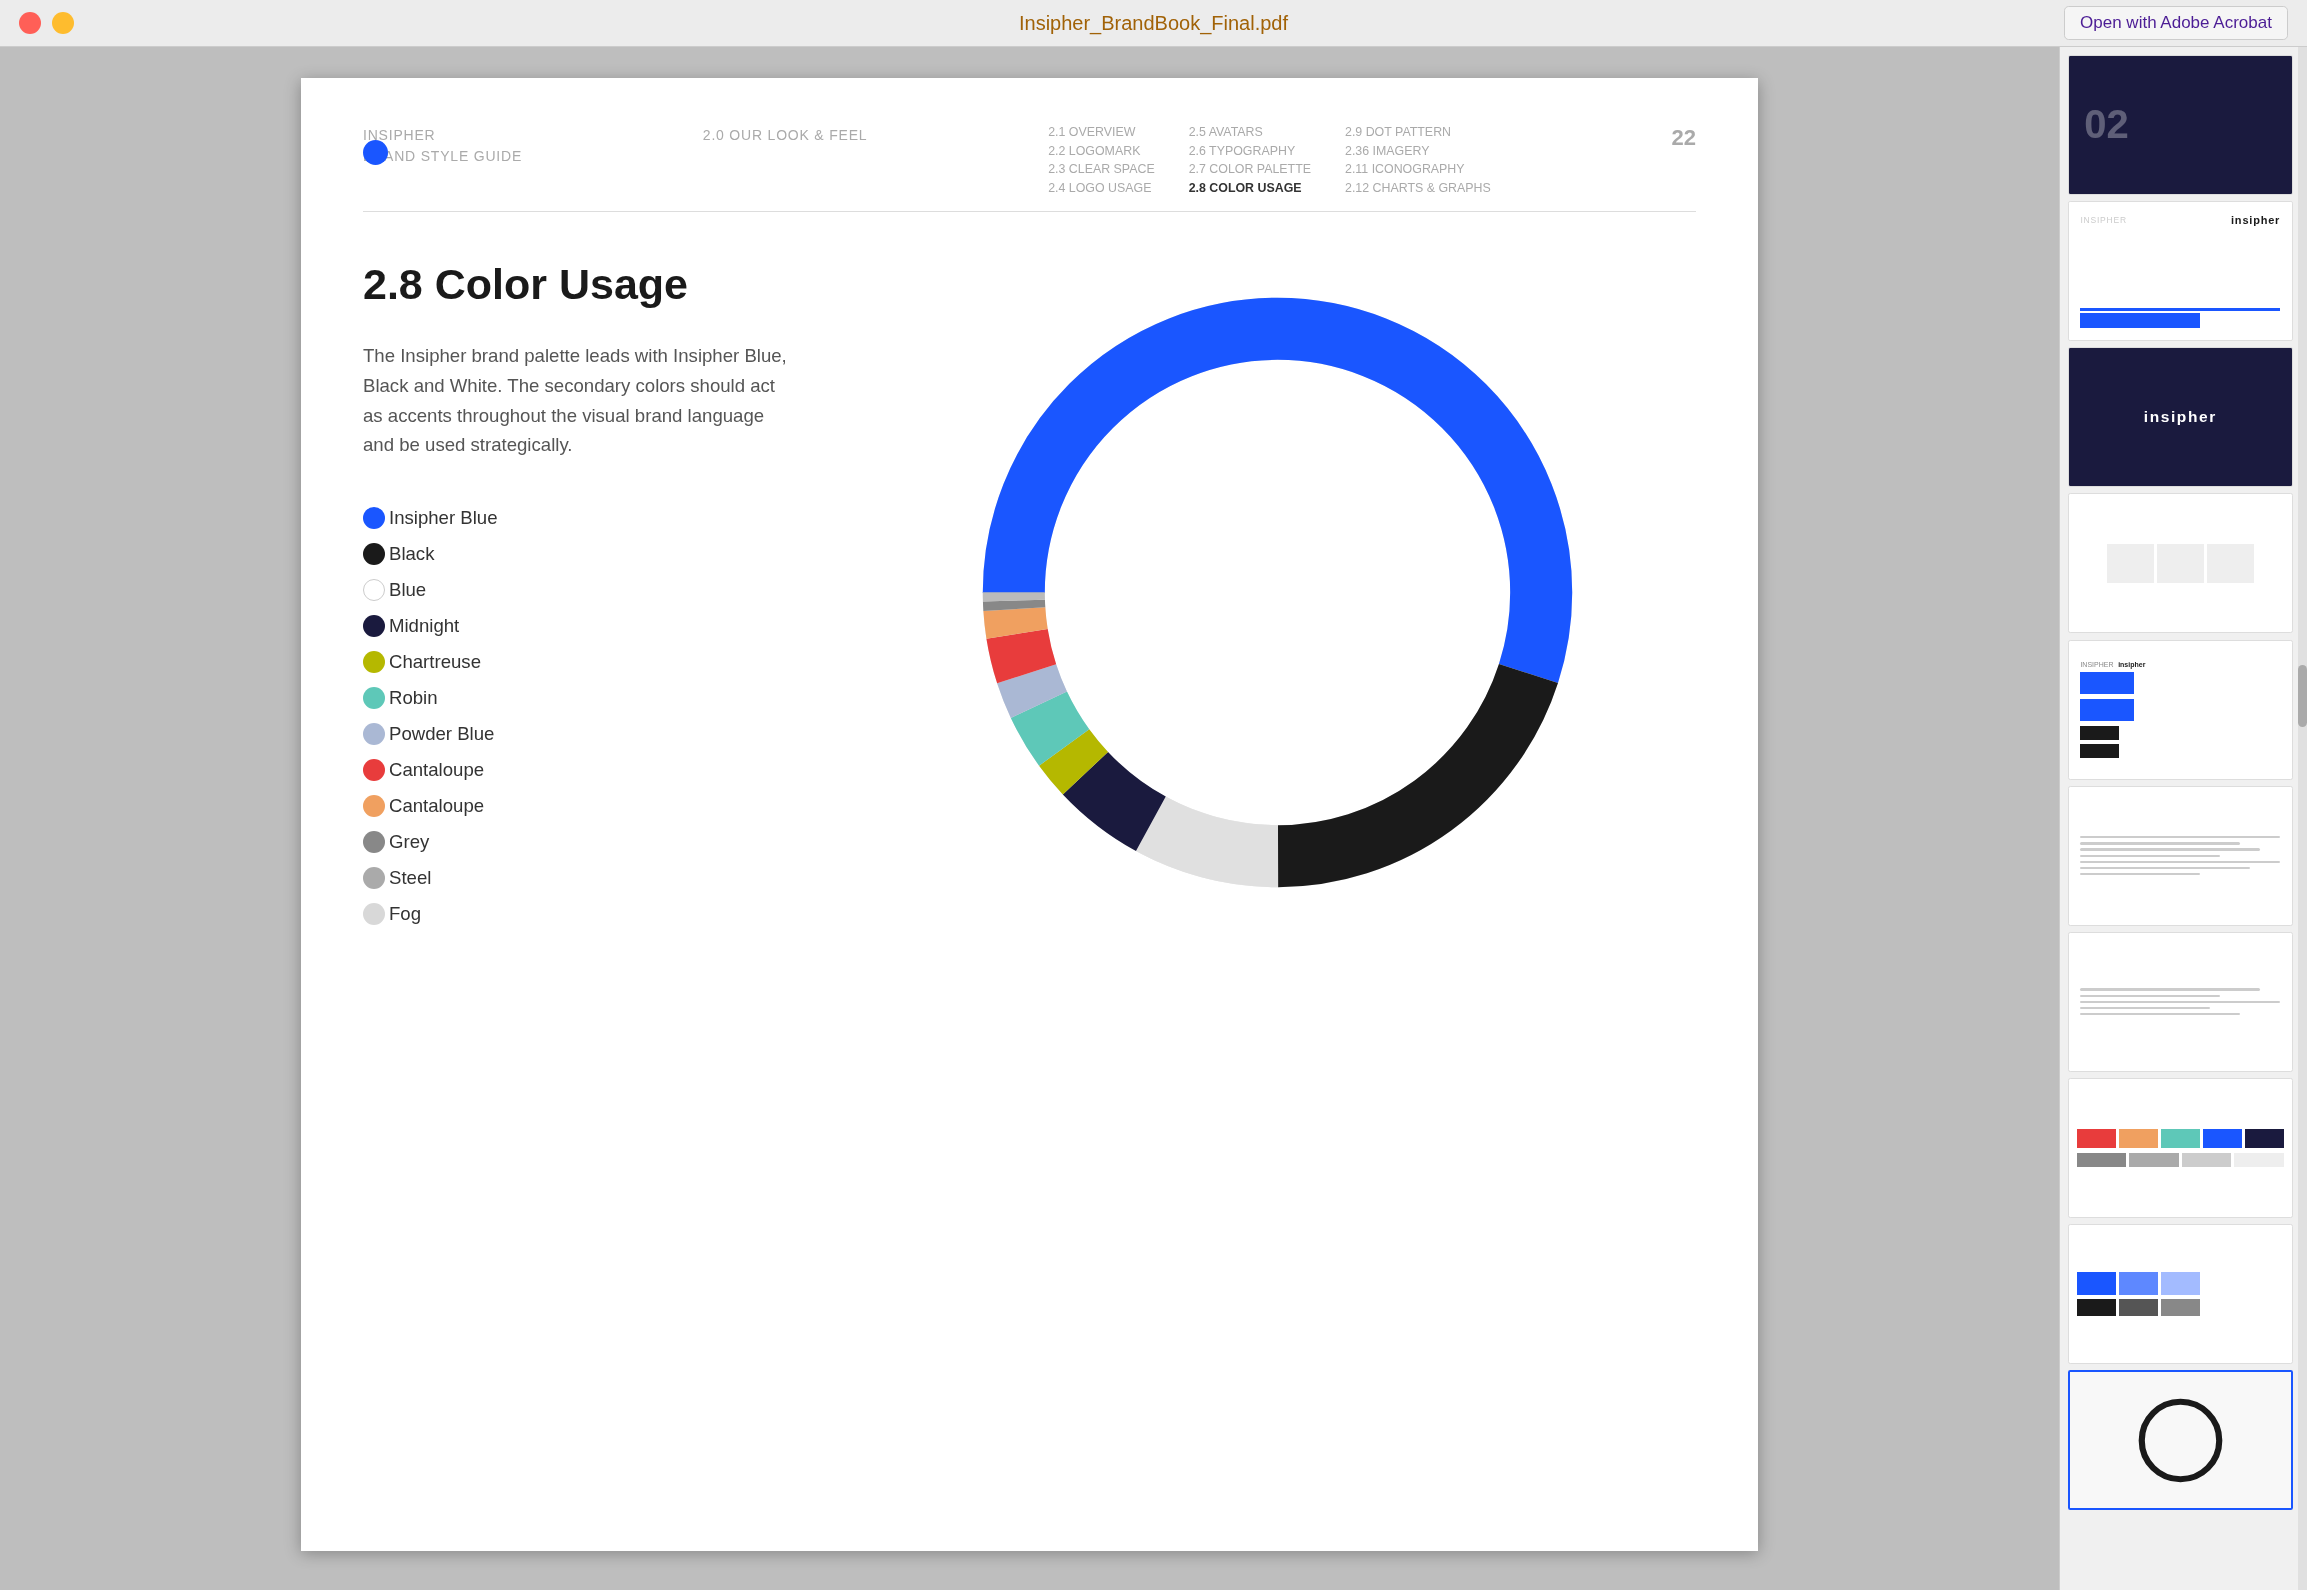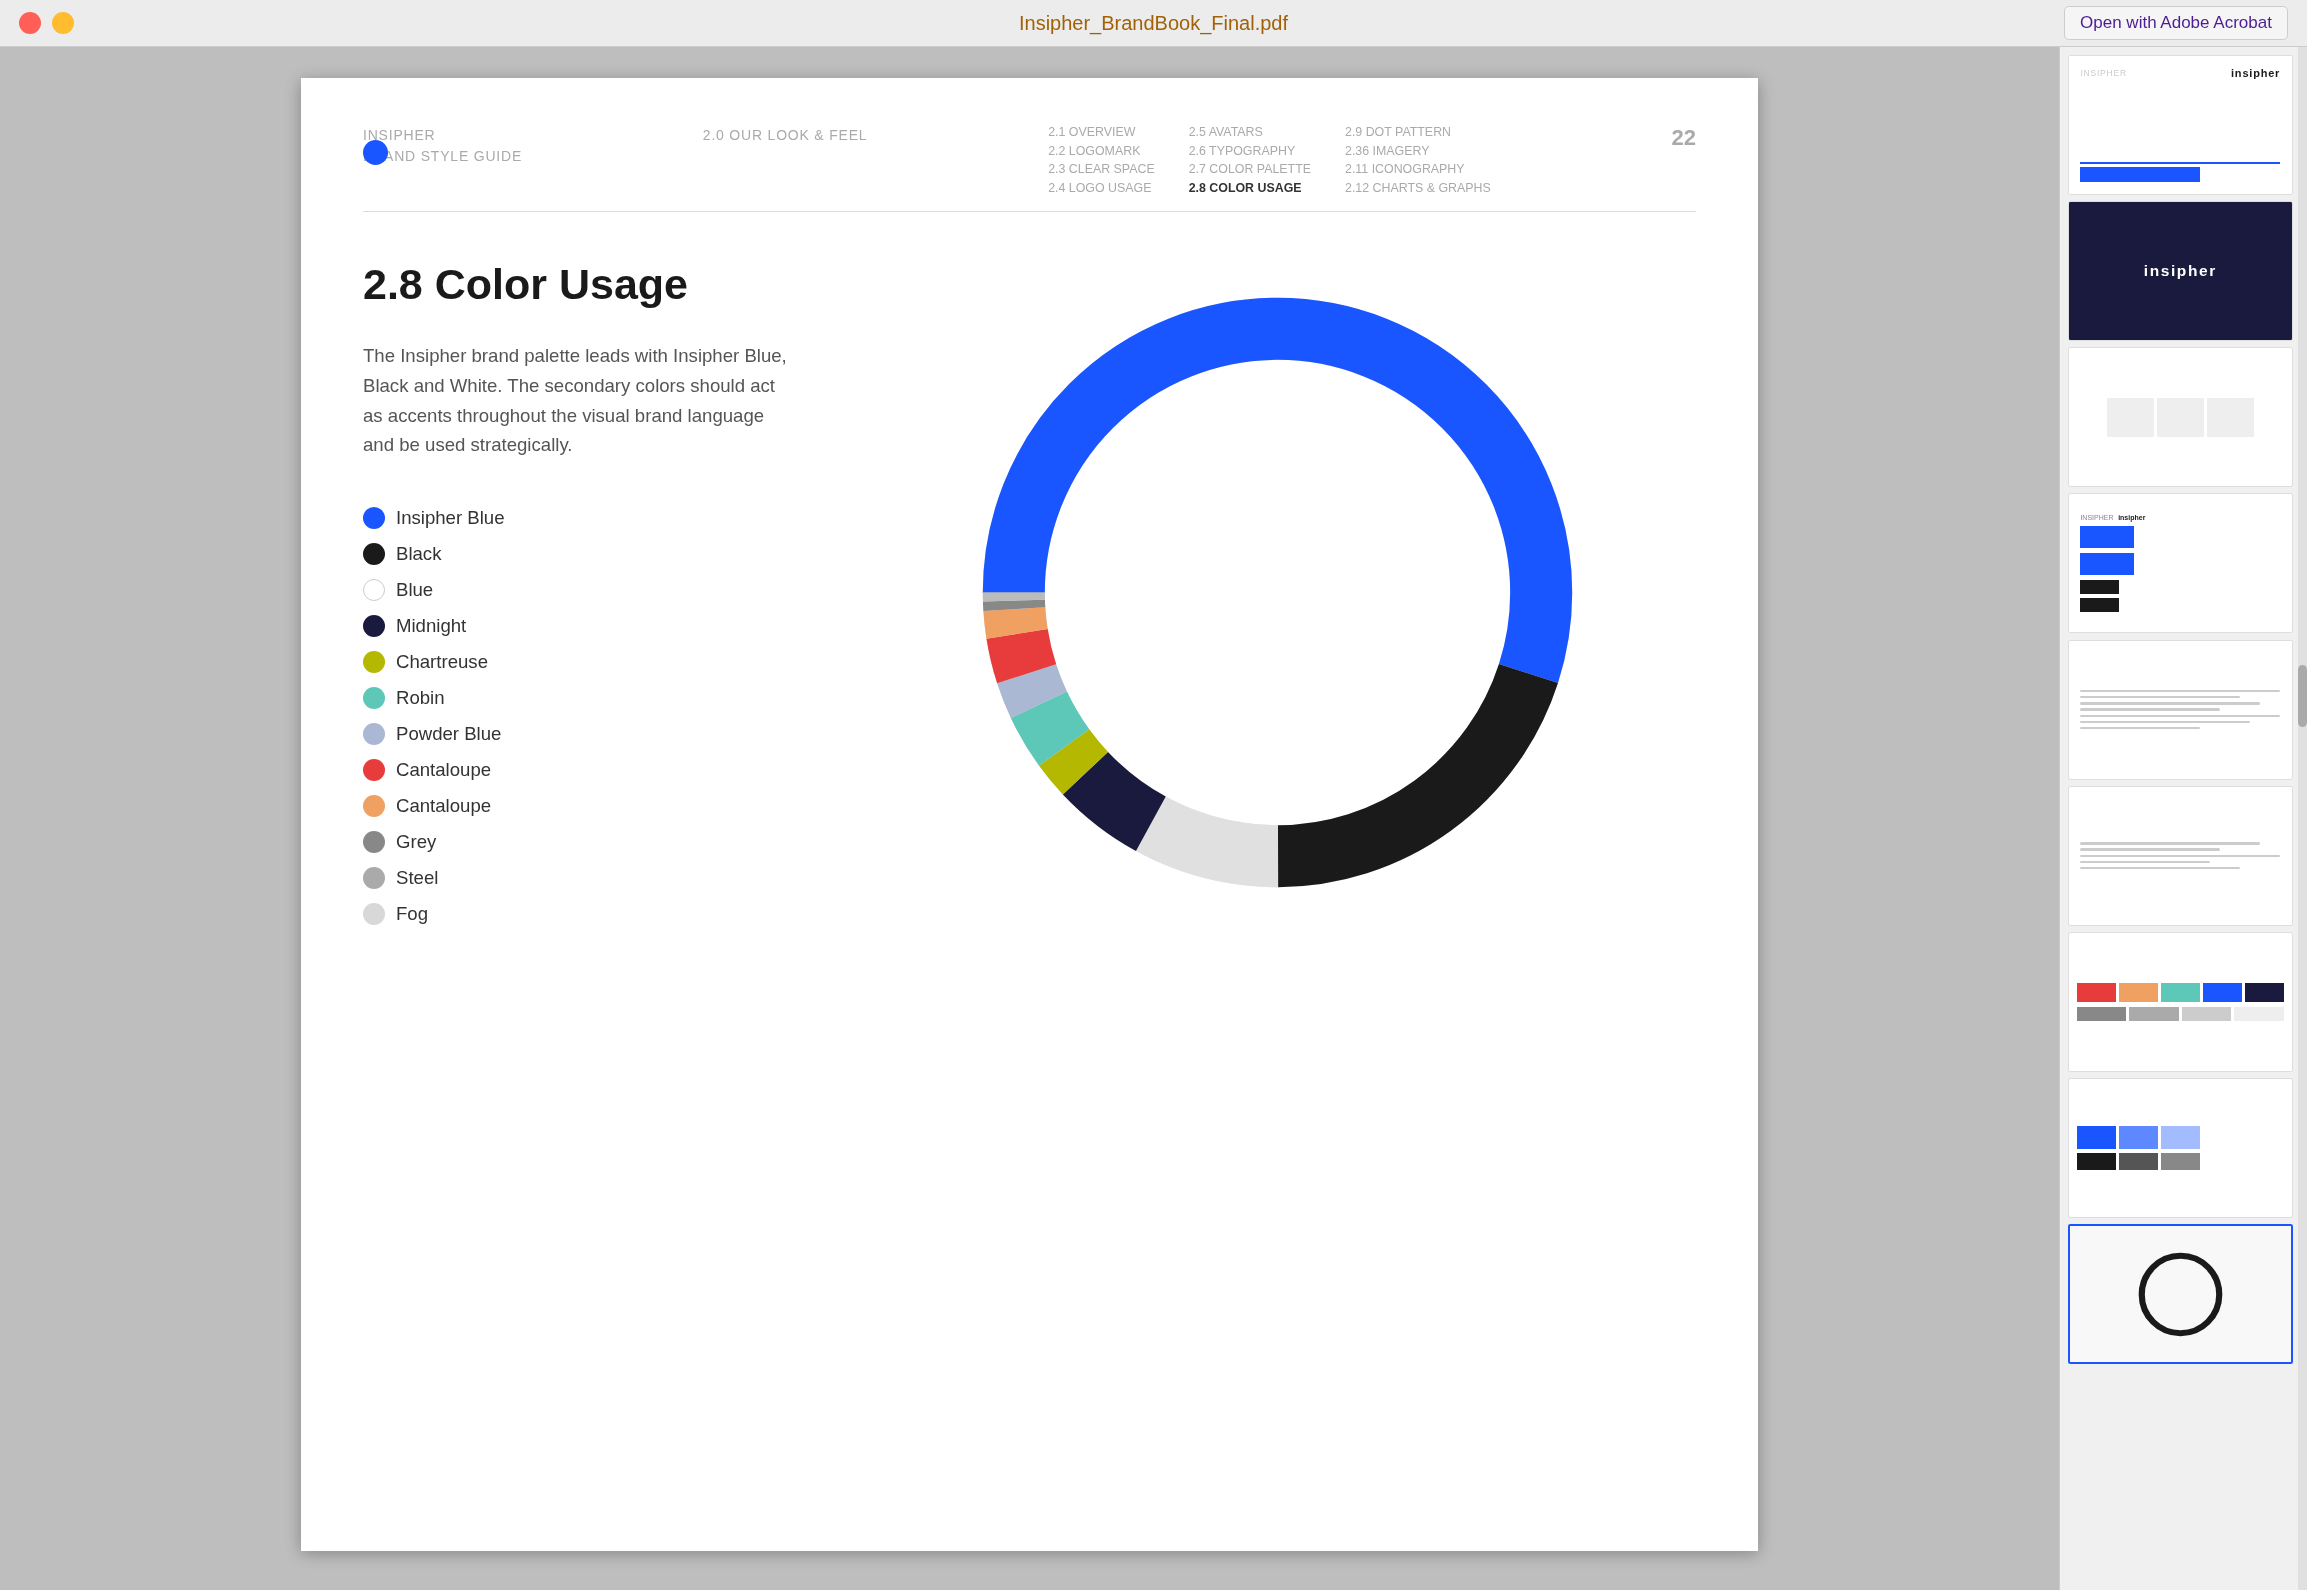--- a/index.html
+++ b/index.html
@@ -121,21 +121,21 @@
       color: #555;
       line-height: 1.6;
       margin-bottom: 47px;
     }
 
     
     .legend { display: flex; flex-direction: column; gap: 14px; }
     .legend-item {
       display: flex;
       align-items: center;
-      gap: 11px;
+      gap: 4px;
     }
     .legend-dot {
       width: 22px; height: 22px;
       border-radius: 50%;
       flex-shrink: 0;
     }
     .legend-label { font-size: 18.6px; color: #333; }
 
     
     .donut-chart {
@@ -321,20 +321,25 @@
 
             <circle cx="430" cy="430" r="340" fill="none" stroke="#bbbbbb" stroke-width="80" stroke-dasharray="11 2125" stroke-dashoffset="-1591" transform="rotate(-90 430 430)"></circle>
           </svg>
         </div>
       </div>
     </div>
   </div>
 
   <div class="sidebar" style="position:relative;">
 
+    <div class="thumb">
+      <div class="thumb-inner" style="background:#1a1a3e; display:flex; align-items:center; justify-content:flex-start; padding-left:15.5px;">
+        <span style="color:rgba(255,255,255,0.3); font-size:40px; font-weight:700;">02</span>
+      </div>
+    </div>
 
     <div class="thumb">
       <div class="thumb-inner" style="background:#fff; flex-direction:column; justify-content:space-between; padding:11.6px;">
         <div style="display:flex; justify-content:space-between; width:100%; align-items:center;">
           <span style="font-size:8.5px; color:#ccc; font-weight:300; letter-spacing:0.8px;">INSIPHER</span>
           <span style="font-size:11px; font-weight:700; color:#1a1a1a; letter-spacing:0.8px;">insipher</span>
         </div>
         <div style="width:100%; display:flex; flex-direction:column; gap:2.3px; padding-top:7.8px;">
           <div style="height:2.3px; background:#1a56ff; width:100%;"></div>
           <div style="height:15.5px; background:#1a56ff; width:60%;"></div>

